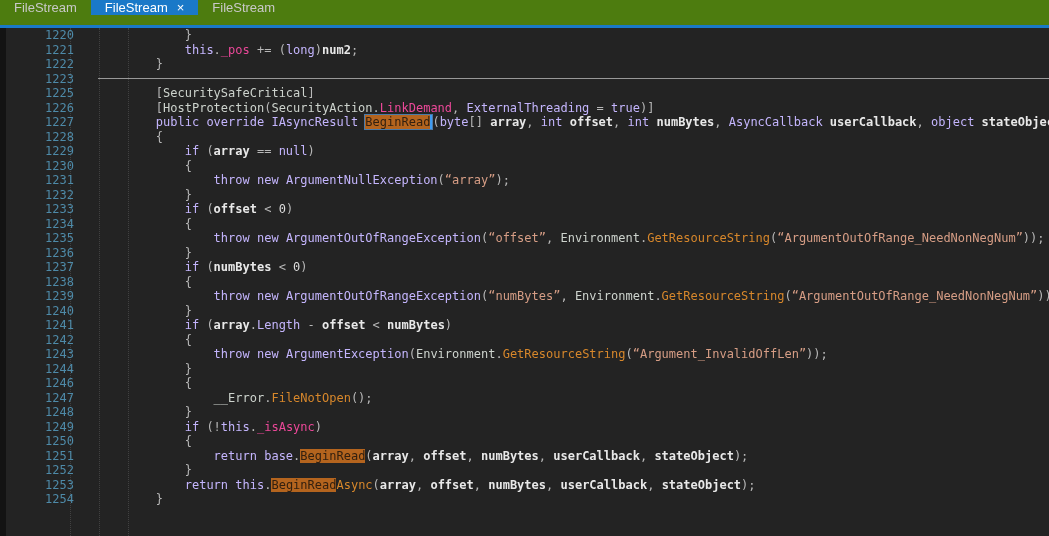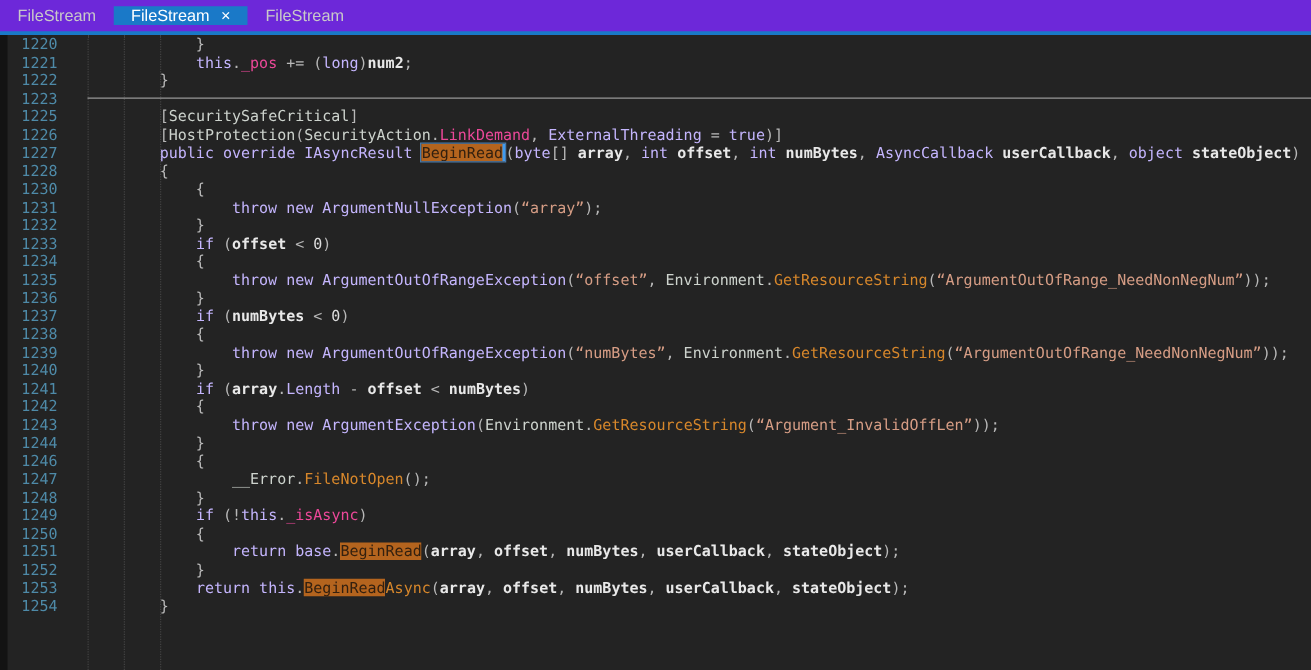--- a/index.html
+++ b/index.html
@@ -1,32 +1,32 @@
 <!DOCTYPE html>
 <html><head>
 <meta charset="utf-8">
 <style>
   html,body{margin:0;padding:0;background:#1c1c1c;}
   body{width:1049px;height:536px;overflow:hidden;font-family:"DejaVu Sans Mono","Liberation Mono",monospace;}
 
   
-  .tabbar{height:25px;background:#6d28d9;display:flex;align-items:center;
+  .tabbar{height:25px;background:#4d7c0f;display:flex;align-items:flex-start;
           border-bottom:3px solid #1a79c8;font-family:"Liberation Sans",sans-serif;font-size:13px;}
   .tab{display:flex;align-items:center;padding:0 14px;color:#c9c9c9;cursor:default;white-space:nowrap;}
   .tab.active{background:#1a79c8;color:#ffffff;}
   .tab .close{margin-left:9px;font-size:13px;color:#ffffff;line-height:1;}
 
   
   .editor{position:relative;height:508px;background:#232323;font-size:12px;}
   .edge-strip{position:absolute;left:0;top:0;width:6px;height:100%;background:#131313;}
   .guides{position:absolute;top:0;bottom:0;left:0;right:0;pointer-events:none;}
   .guide{position:absolute;top:0;bottom:0;width:0;border-left:1px dotted #414141;}
 
   .rows{position:relative;}
-  .row{display:flex;height:14.5px;line-height:14.5px;white-space:pre;position:relative;}
+  .row{display:flex;height:14.5px;line-height:14.5px;white-space:pre;position:relative;margin-left:28px;}
   .num{flex:none;width:46px;text-align:right;color:#4e8aa8;user-select:none;}
   .code{padding-left:24px;flex:1;color:#b8b8b8;}
 
   .sep{position:absolute;left:70px;right:0;top:6px;height:1px;background:#989898;}
 
   
   .tk-o{color:#b8b8b8;}                       
   .tk-k{color:#c4b5fd;}                       
   .tk-t{color:#c4b5fd;}                       
   .tk-g{color:#cdd3cd;}                       
@@ -64,20 +64,21 @@
   </div>
   <div class="rows" id="rows">
       <div class="row"><span class="num">1220</span><span class="code"><span class="tk-o">            }</span></span></div>
       <div class="row"><span class="num">1221</span><span class="code"><span class="tk-o">            </span><span class="tk-k">this</span><span class="tk-o">.</span><span class="tk-f">_pos</span><span class="tk-o"> </span><span class="tk-o">+=</span><span class="tk-o"> (</span><span class="tk-k">long</span><span class="tk-o">)</span><span class="tk-p">num2</span><span class="tk-o">;</span></span></div>
       <div class="row"><span class="num">1222</span><span class="code"><span class="tk-o">        }</span></span></div>
       <div class="row"><span class="num">1223</span><span class="code"></span><div class="sep"></div></div>
       <div class="row"><span class="num">1225</span><span class="code"><span class="tk-o">        [</span><span class="tk-g">SecuritySafeCritical</span><span class="tk-o">]</span></span></div>
       <div class="row"><span class="num">1226</span><span class="code"><span class="tk-o">        [</span><span class="tk-g">HostProtection</span><span class="tk-o">(</span><span class="tk-g">SecurityAction</span><span class="tk-o">.</span><span class="tk-f">LinkDemand</span><span class="tk-o">, </span><span class="tk-t">ExternalThreading</span><span class="tk-o"> = </span><span class="tk-k">true</span><span class="tk-o">)]</span></span></div>
       <div class="row"><span class="num">1227</span><span class="code"><span class="tk-o">        </span><span class="tk-k">public</span><span class="tk-o"> </span><span class="tk-k">override</span><span class="tk-o"> </span><span class="tk-t">IAsyncResult</span><span class="tk-o"> </span><span class="tk-hc">BeginRead</span><span class="tk-o">(</span><span class="tk-k">byte</span><span class="tk-o">[] </span><span class="tk-p">array</span><span class="tk-o">, </span><span class="tk-k">int</span><span class="tk-o"> </span><span class="tk-p">offset</span><span class="tk-o">, </span><span class="tk-k">int</span><span class="tk-o"> </span><span class="tk-p">numBytes</span><span class="tk-o">, </span><span class="tk-t">AsyncCallback</span><span class="tk-o"> </span><span class="tk-p">userCallback</span><span class="tk-o">, </span><span class="tk-k">object</span><span class="tk-o"> </span><span class="tk-p">stateObject</span><span class="tk-o">)</span></span></div>
       <div class="row"><span class="num">1228</span><span class="code"><span class="tk-o">        {</span></span></div>
+      <div class="row"><span class="num">1229</span><span class="code"><span class="tk-o">            </span><span class="tk-k">if</span><span class="tk-o"> (</span><span class="tk-p">array</span><span class="tk-o"> == </span><span class="tk-k">null</span><span class="tk-o">)</span></span></div>
       <div class="row"><span class="num">1230</span><span class="code"><span class="tk-o">            {</span></span></div>
       <div class="row"><span class="num">1231</span><span class="code"><span class="tk-o">                </span><span class="tk-k">throw</span><span class="tk-o"> </span><span class="tk-k">new</span><span class="tk-o"> </span><span class="tk-t">ArgumentNullException</span><span class="tk-o">(</span><span class="tk-s">“array”</span><span class="tk-o">);</span></span></div>
       <div class="row"><span class="num">1232</span><span class="code"><span class="tk-o">            }</span></span></div>
       <div class="row"><span class="num">1233</span><span class="code"><span class="tk-o">            </span><span class="tk-k">if</span><span class="tk-o"> (</span><span class="tk-p">offset</span><span class="tk-o"> &lt; </span><span class="tk-w">0</span><span class="tk-o">)</span></span></div>
       <div class="row"><span class="num">1234</span><span class="code"><span class="tk-o">            {</span></span></div>
       <div class="row"><span class="num">1235</span><span class="code"><span class="tk-o">                </span><span class="tk-k">throw</span><span class="tk-o"> </span><span class="tk-k">new</span><span class="tk-o"> </span><span class="tk-t">ArgumentOutOfRangeException</span><span class="tk-o">(</span><span class="tk-s">“offset”</span><span class="tk-o">, </span><span class="tk-g">Environment</span><span class="tk-o">.</span><span class="tk-m">GetResourceString</span><span class="tk-o">(</span><span class="tk-s">“ArgumentOutOfRange_NeedNonNegNum”</span><span class="tk-o">));</span></span></div>
       <div class="row"><span class="num">1236</span><span class="code"><span class="tk-o">            }</span></span></div>
       <div class="row"><span class="num">1237</span><span class="code"><span class="tk-o">            </span><span class="tk-k">if</span><span class="tk-o"> (</span><span class="tk-p">numBytes</span><span class="tk-o"> &lt; </span><span class="tk-w">0</span><span class="tk-o">)</span></span></div>
       <div class="row"><span class="num">1238</span><span class="code"><span class="tk-o">            {</span></span></div>
       <div class="row"><span class="num">1239</span><span class="code"><span class="tk-o">                </span><span class="tk-k">throw</span><span class="tk-o"> </span><span class="tk-k">new</span><span class="tk-o"> </span><span class="tk-t">ArgumentOutOfRangeException</span><span class="tk-o">(</span><span class="tk-s">“numBytes”</span><span class="tk-o">, </span><span class="tk-g">Environment</span><span class="tk-o">.</span><span class="tk-m">GetResourceString</span><span class="tk-o">(</span><span class="tk-s">“ArgumentOutOfRange_NeedNonNegNum”</span><span class="tk-o">));</span></span></div>

